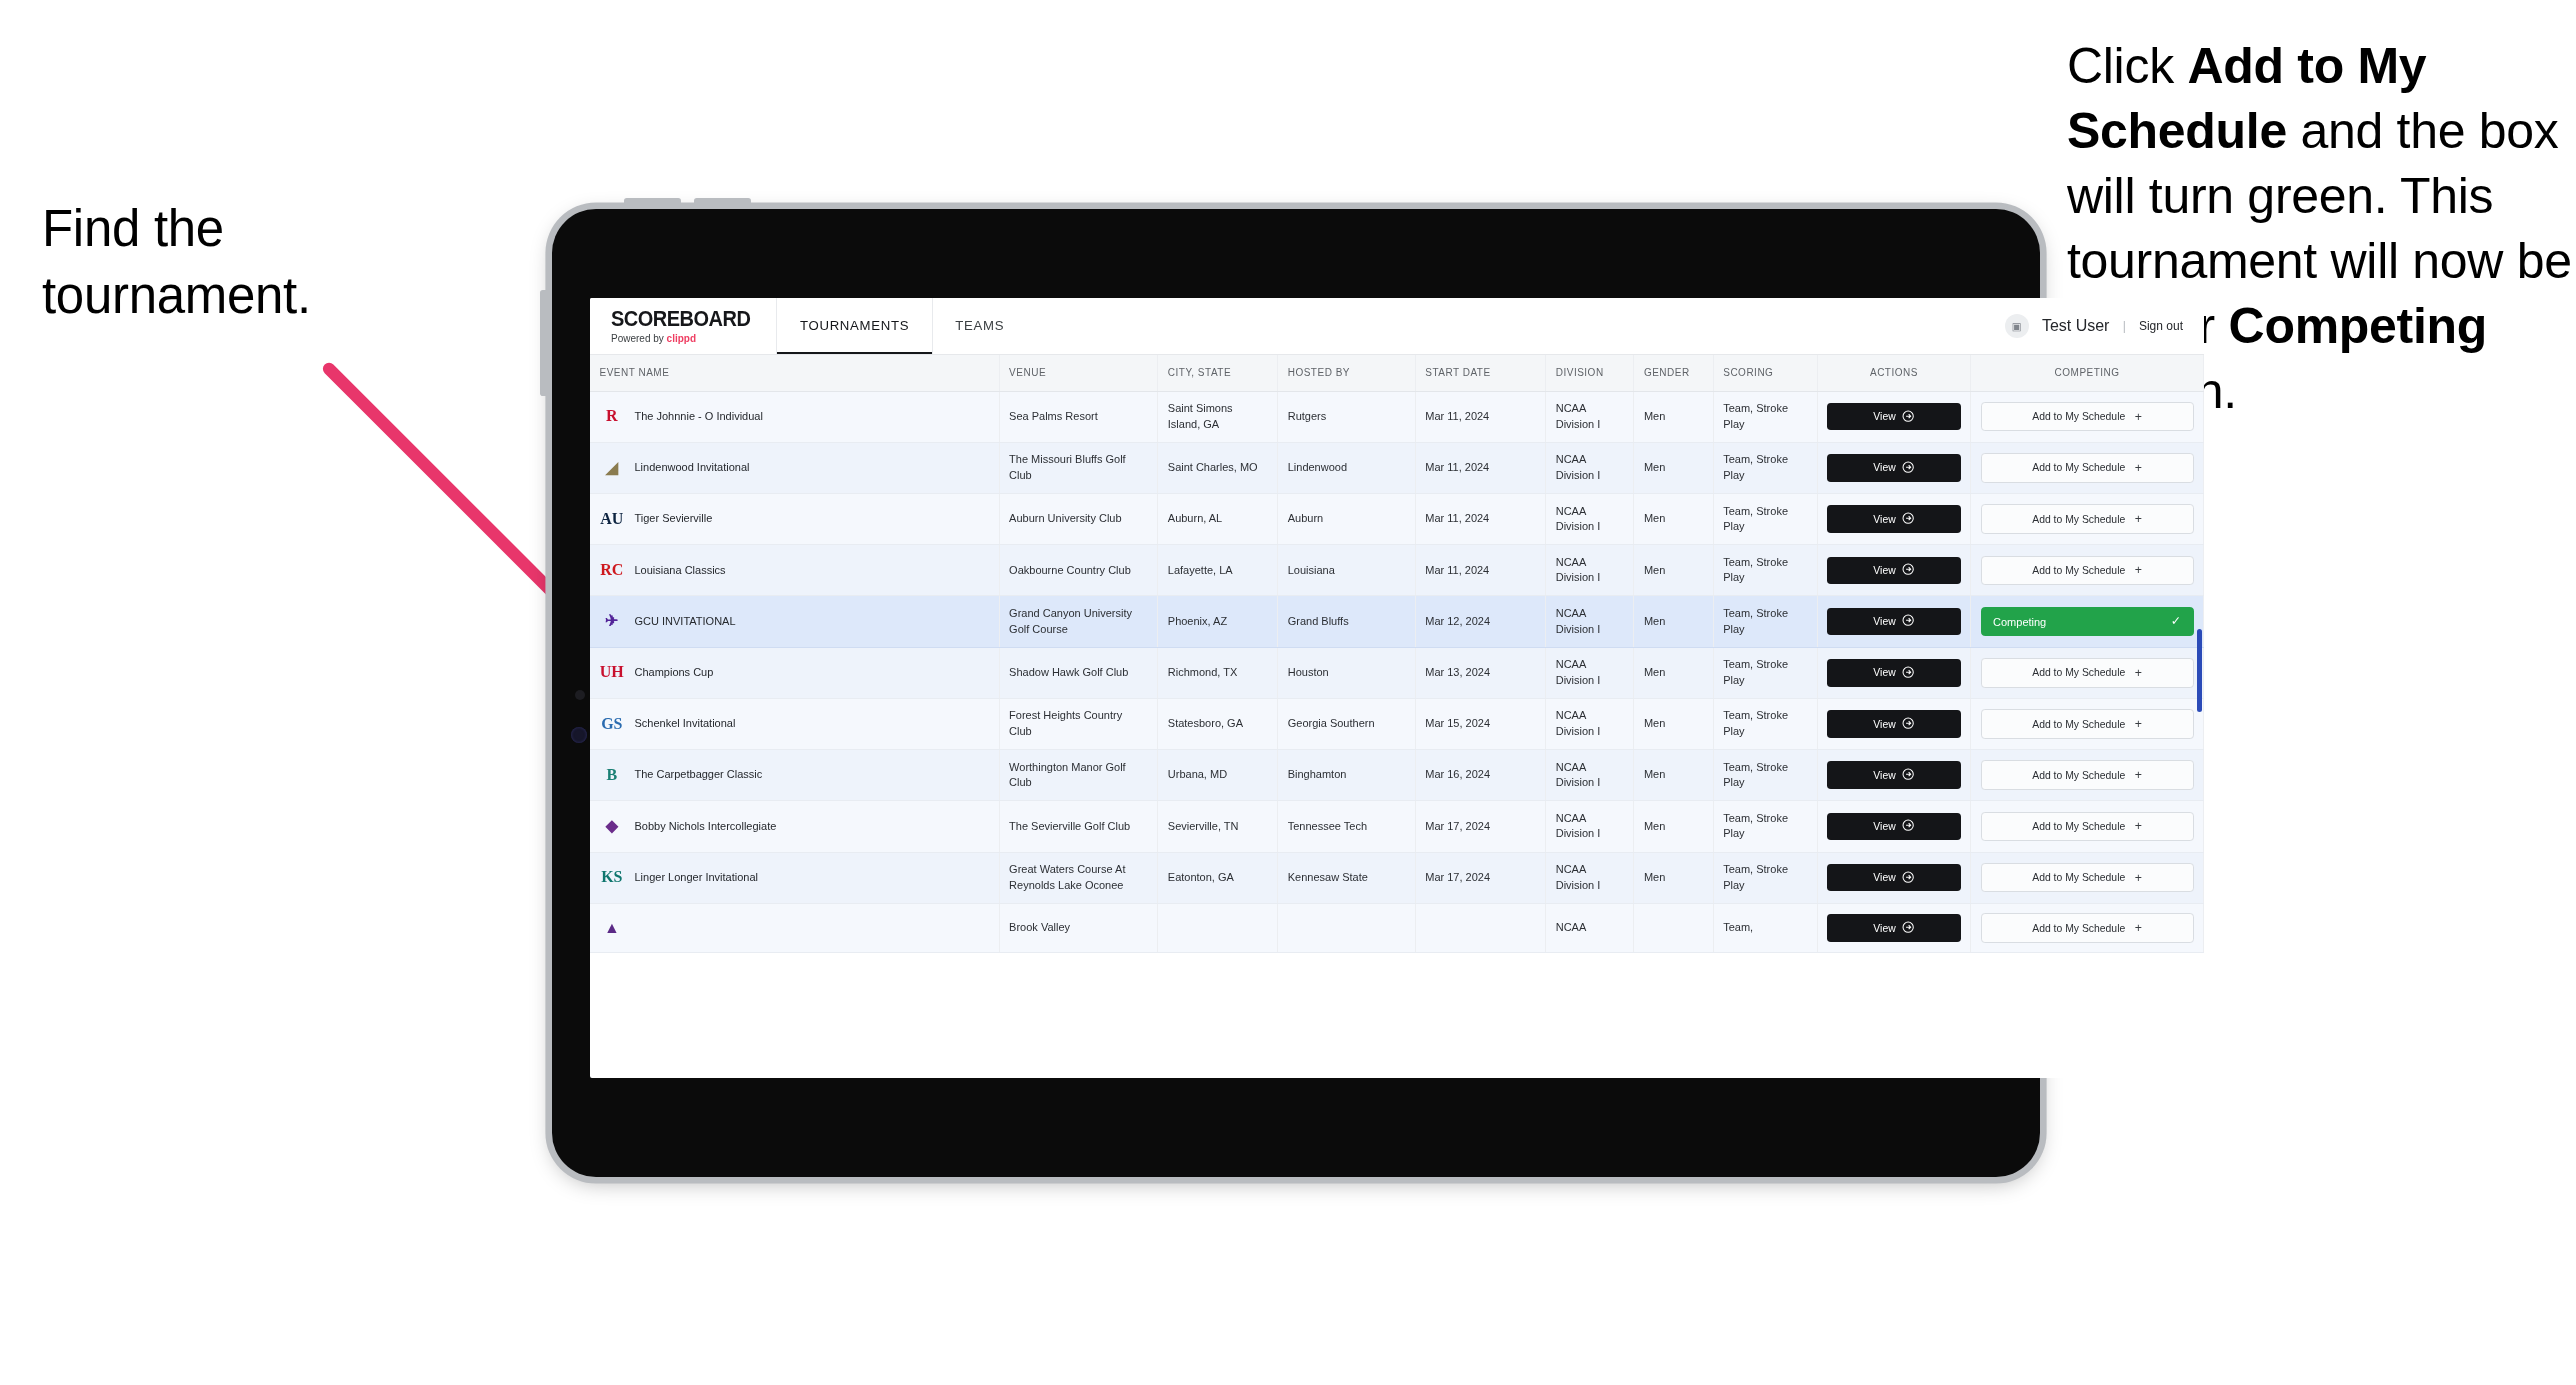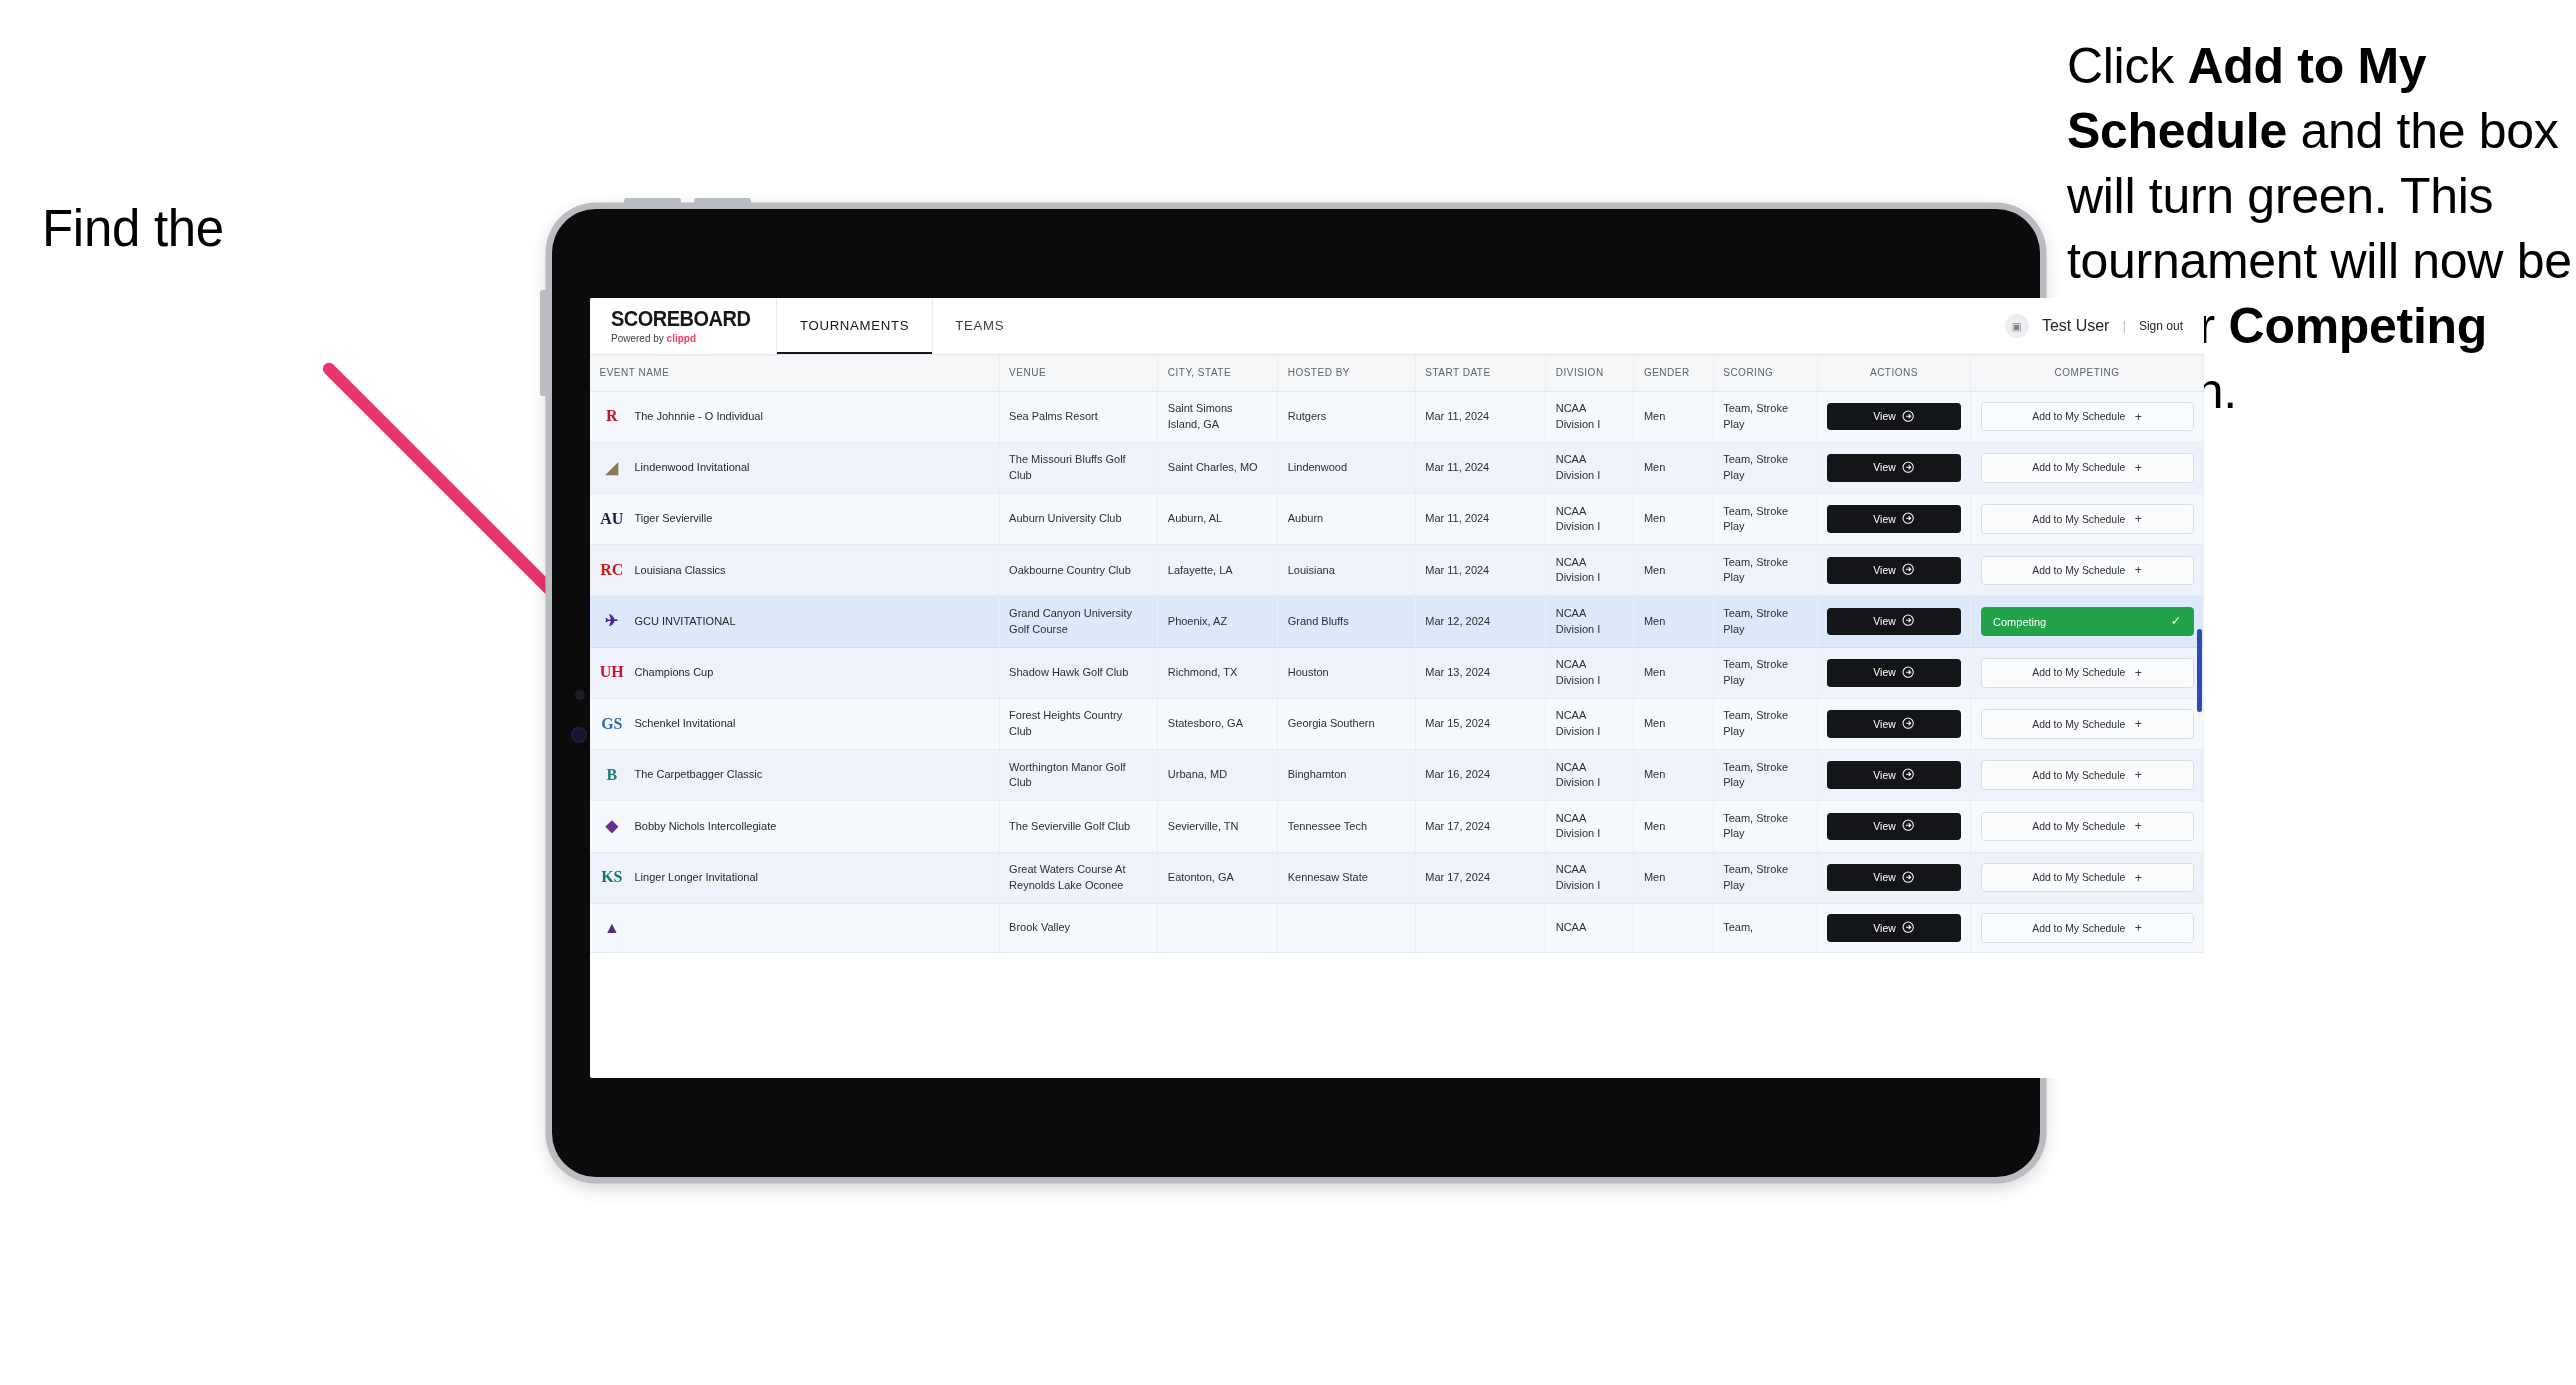--- a/index.html
+++ b/index.html
@@ -202,20 +202,21 @@
     background: #2b4bb8; border-radius: 2.8px;
   }
 </style>
 </head>
 <body>
 
 <div class="stage">
 
   <div class="annot annot-left">
     <div>Find the</div>
+    <div>tournament.</div>
   </div>
 
   <div class="annot annot-right">
     <span>Click </span><b>Add to My Schedule</b><span> and the box will turn green. This tournament will now be in your </span><b>Competing</b><span> section.</span>
   </div>
 
   <svg class="arrow-svg" style="left:312px;top:348px;" width="312" height="312" viewBox="0 0 330 330">
     <line x1="18" y1="22" x2="278" y2="282" stroke="#e8366b" stroke-width="13" stroke-linecap="round"></line>
     <polygon points="318,322 248,300 274,258" fill="#e8366b"></polygon>
   </svg>

